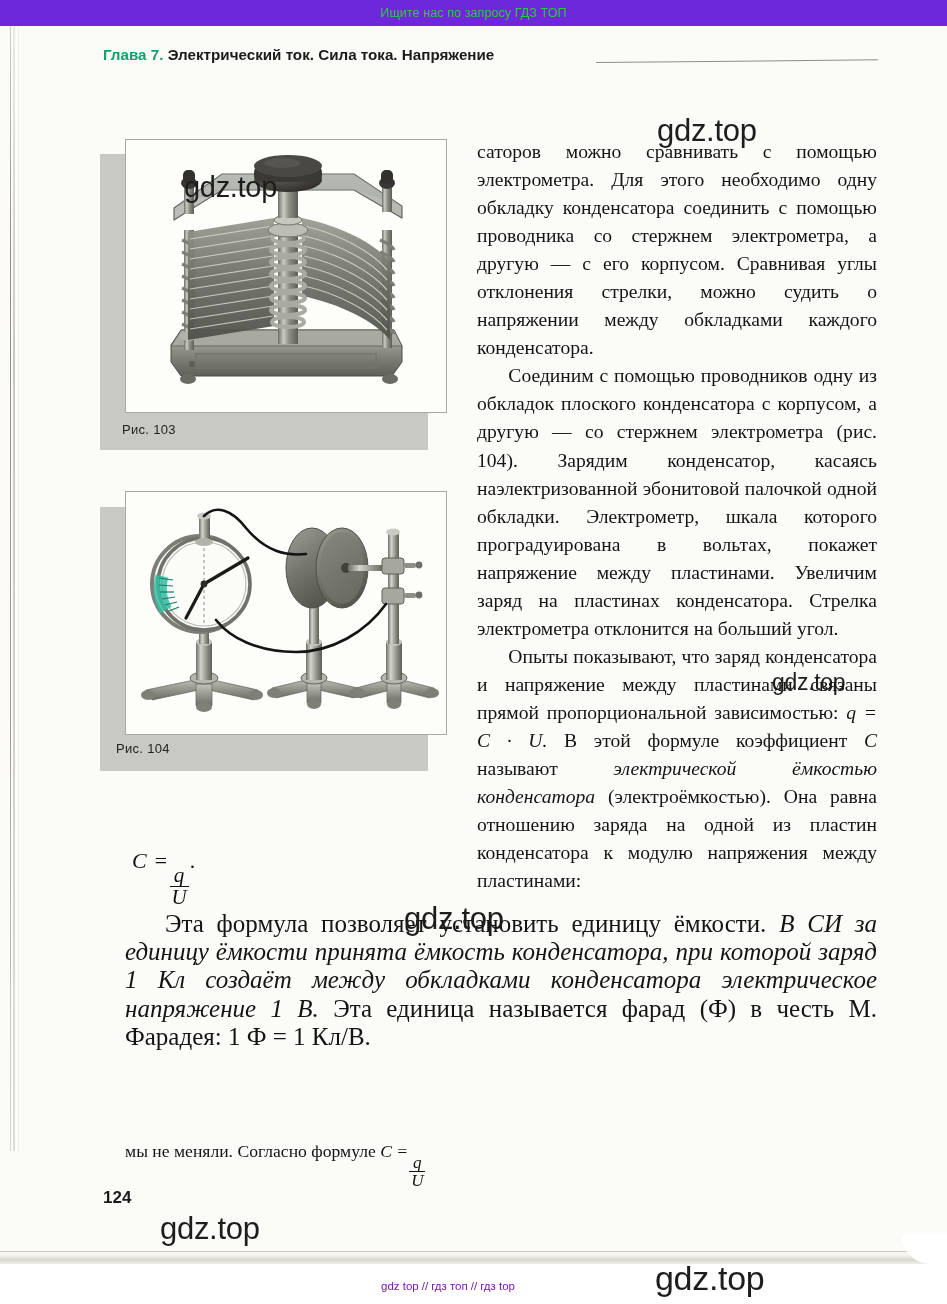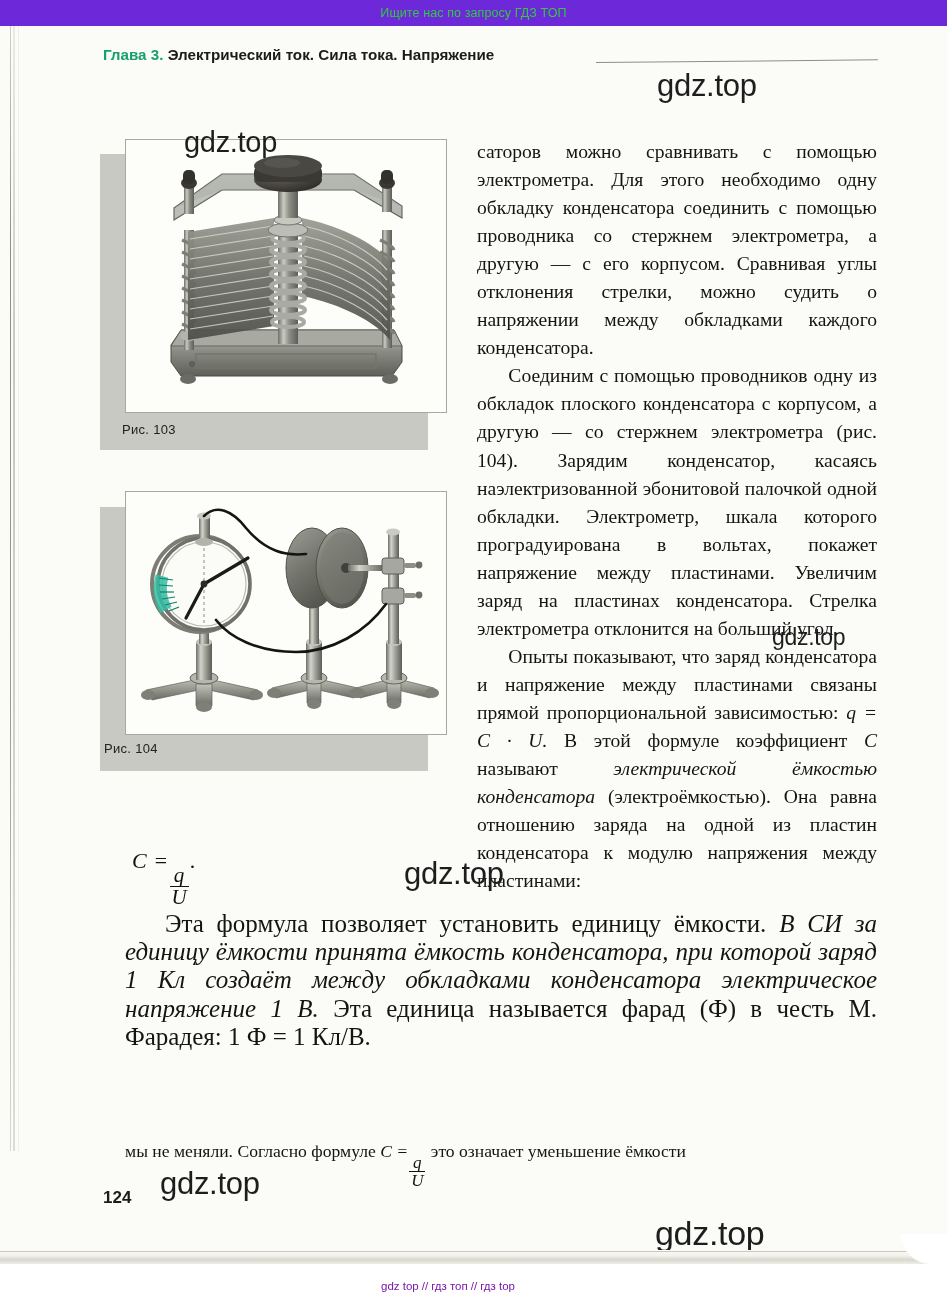--- a/index.html
+++ b/index.html
@@ -109,21 +109,21 @@
   }
 
   
   #fig103-shadow { left: 100px;  top: 128px; width: 328px; height: 296px; }
   #fig103-frame  { left: 125px;  top: 113px; width: 320px; height: 272px; }
   #fig103-cap    { left: 122px;  top: 396px; }
 
   
   #fig104-shadow { left: 100px;  top: 481px; width: 328px; height: 264px; }
   #fig104-frame  { left: 125px;  top: 465px; width: 320px; height: 242px; }
-  #fig104-cap    { left: 104px;  top: 715px; text-align: center; }
+  #fig104-cap    { left: 116px;  top: 715px; text-align: center; }
 
   
   .col-right {
     position: absolute;
     left: 477px; top: 112px; width: 400px;
     font-size: 19.6px;
     line-height: 28.05px;
     text-align: justify;
     color: #141414;
     hyphens: manual;
@@ -190,20 +190,21 @@
   }
 
   
   .wm {
     position: absolute;
     font-family: "Liberation Sans", sans-serif;
     color: #1d1d1d;
     font-weight: 400;
     white-space: nowrap;
     letter-spacing: -.3px;
+    margin-top: 45px;
   }
   #wm-head  { left: 657px; top: 42px;  font-size: 31px; }
   #wm-fig   { left: 184px; top: 100px; font-size: 29px; }
   #wm-mid   { left: 772px; top: 598px; font-size: 23px; }
   #wm-form  { left: 404px; top: 830px; font-size: 31px; }
   #wm-bot   { left: 160px; top: 1140px; font-size: 31px; }
   #wm-big   { left: 655px; top: 1188px; font-size: 34px; }
 
   
   .footer-links {
@@ -224,21 +225,21 @@
   <span class="top-banner-text">Ищите нас по запросу ГДЗ ТОП</span>
 </div>
 
 <div class="page-sheet">
   <div class="page-inner"></div>
   <div class="spine-a"></div>
   <div class="spine-b"></div>
   <div class="spine-c"></div>
 
   <div class="running-head">
-    <span class="chapter">Глава 3.</span>
+    <span class="chapter">Глава 7.</span>
     <span>Электрический ток. Сила тока. Напряжение</span>
   </div>
   <div class="head-rule"></div>
 
   <div class="fig-shadow" id="fig103-shadow"></div>
   <div class="fig-frame" id="fig103-frame">
     <svg width="320" height="272" viewBox="0 0 320 272">
       <defs>
         <linearGradient id="metalV" x1="0" y1="0" x2="1" y2="0">
           <stop offset="0%" stop-color="#6e7068"></stop>
@@ -502,21 +503,21 @@
     <p><span>Эта формула позволяет установить единицу ёмкости. </span><i>В СИ за единицу ёмкости принята ёмкость конденсатора, при которой заряд 1 Кл создаёт между обкладками конденсатора электрическое напряжение 1 В.</i><span> Эта единица называется фарад (Ф) в честь М. Фарадея: 1 Ф = 1 Кл/В.</span></p>
   </div>
 
   <div class="small-block" id="block5" style="top:998px;">
   </div>
 
   <div class="small-block" id="block7" style="top:1113px; text-align:left;">
     <p class="noind"><span>мы не меняли. Согласно формуле </span><i>C =</i><span class="frac" style="font-size:17px;">
           <span class="num">q</span>
           <span class="den">U</span>
-        </span><span> это означает уменьшение ёмкости</span></p>
+        </span></p>
   </div>
 
   <div class="page-number">124</div>
 
   <div class="wm" id="wm-head">gdz.top</div>
   <div class="wm" id="wm-fig">gdz.top</div>
   <div class="wm" id="wm-mid">gdz.top</div>
   <div class="wm" id="wm-form">gdz.top</div>
   <div class="wm" id="wm-bot">gdz.top</div>
   <div class="wm" id="wm-big">gdz.top</div>

